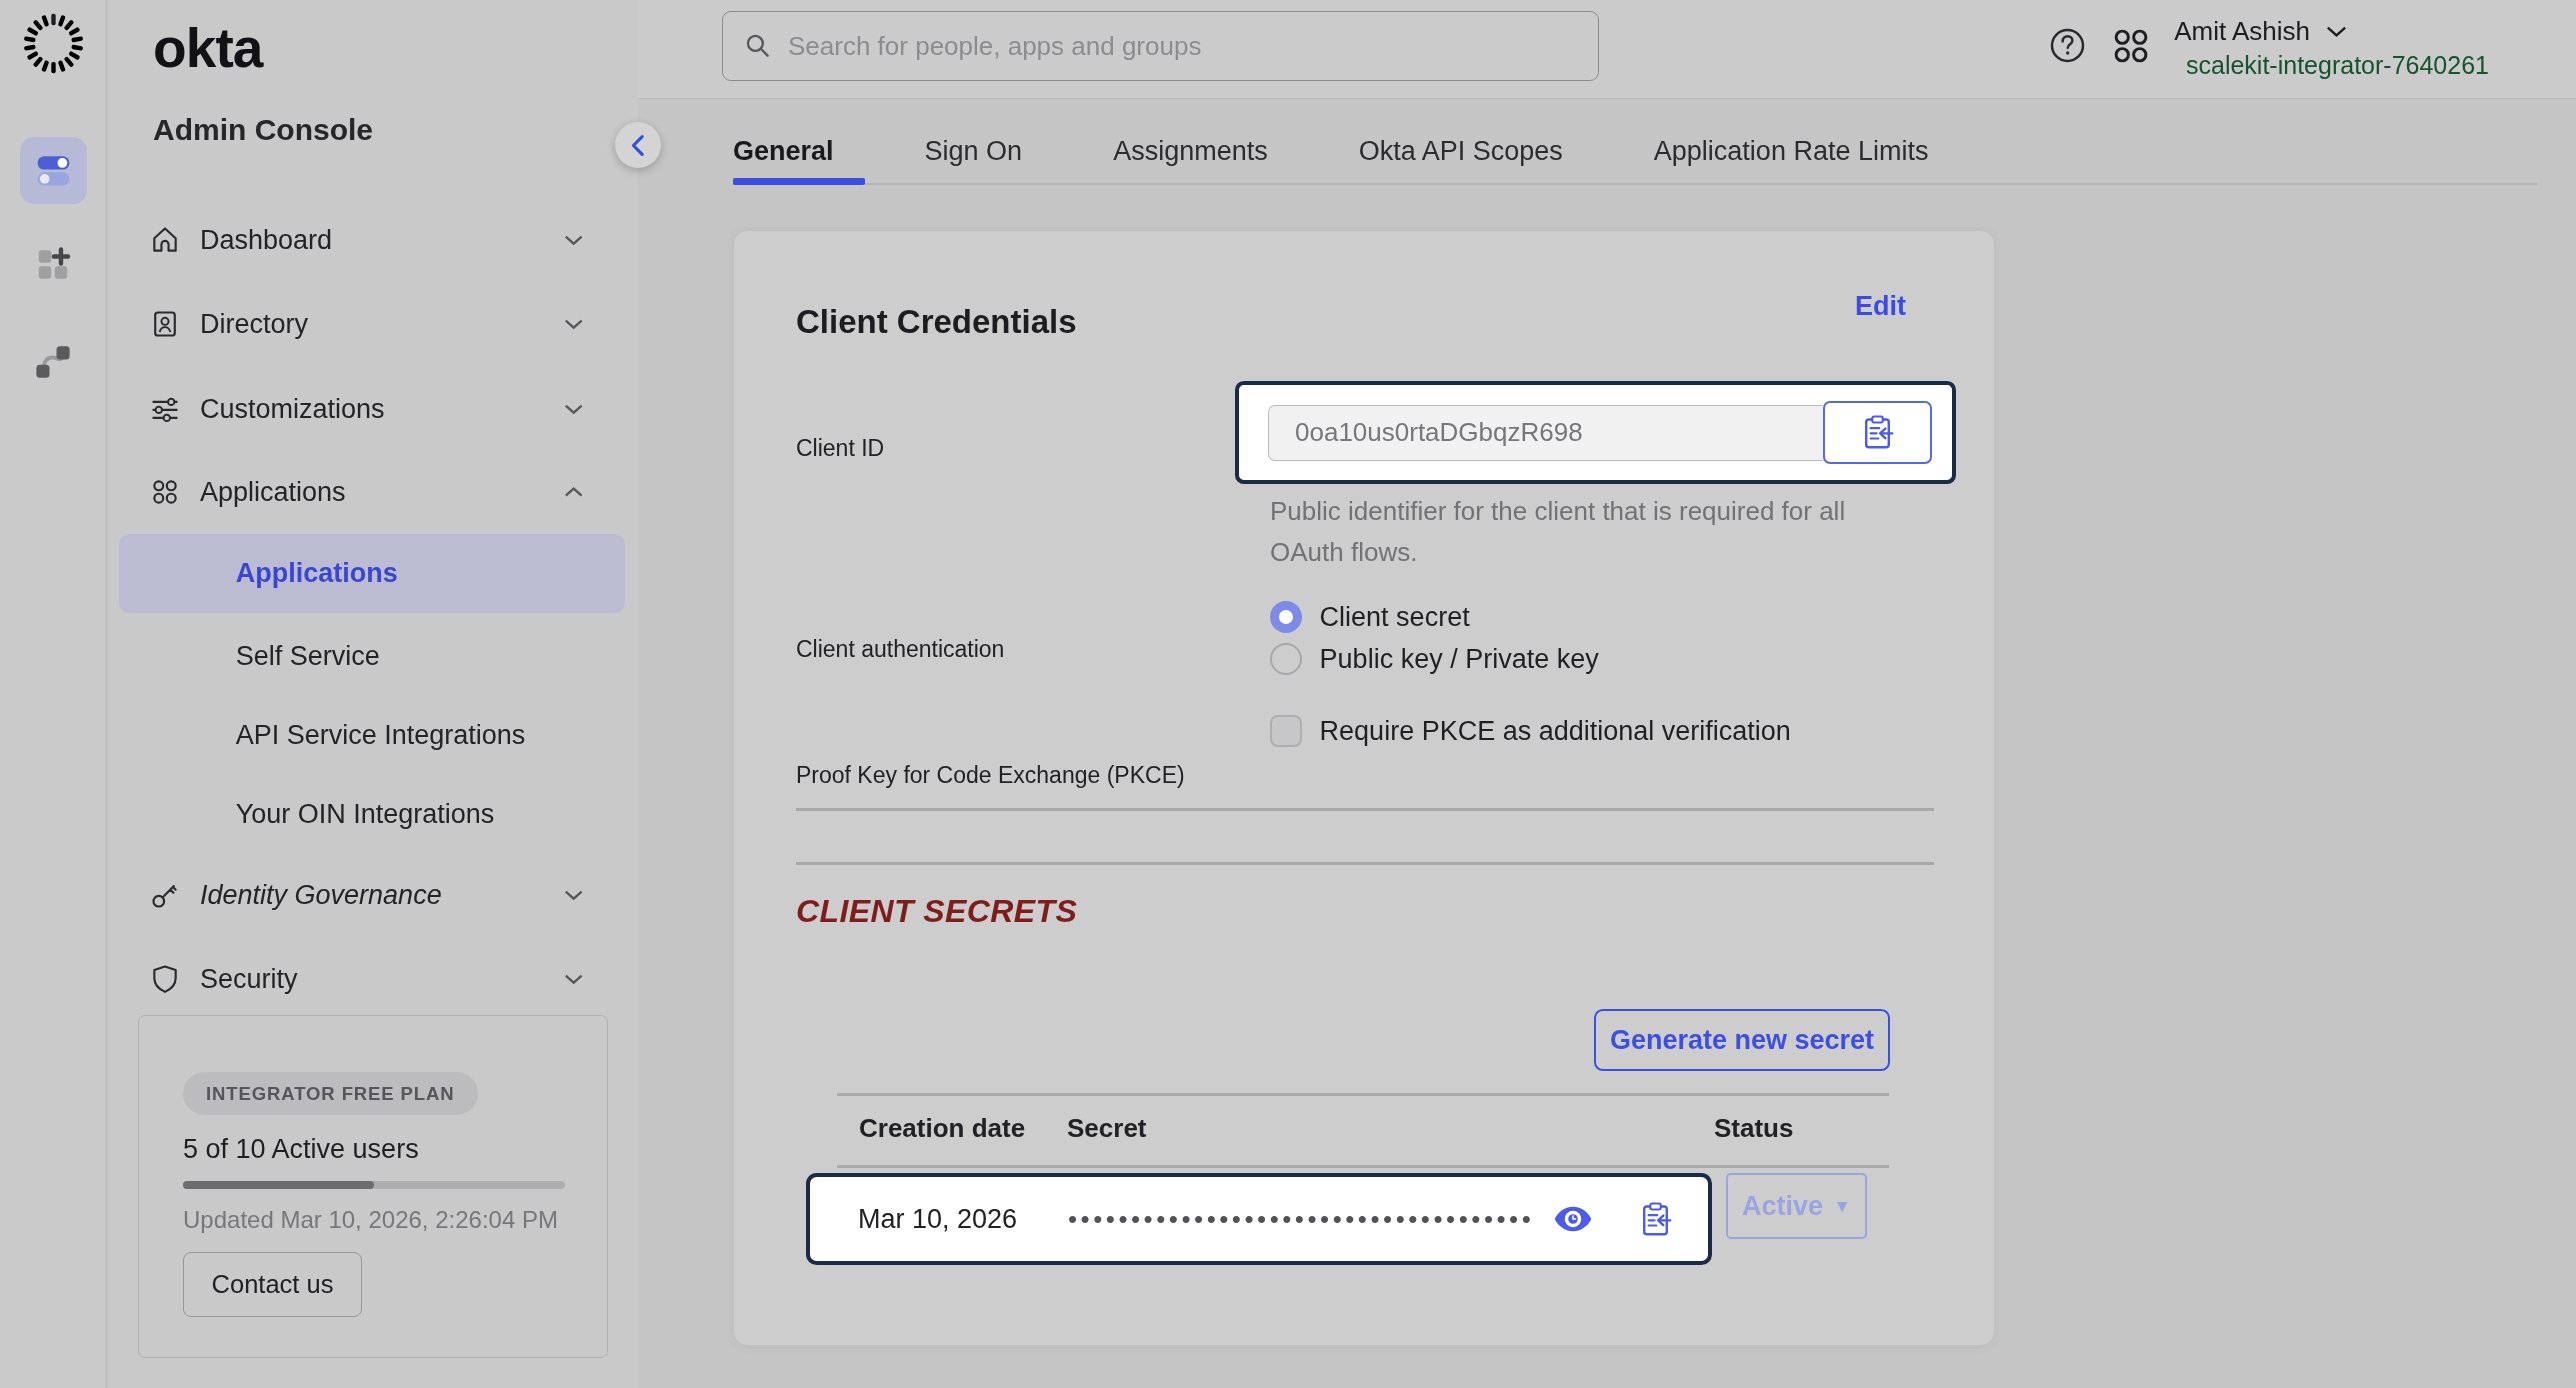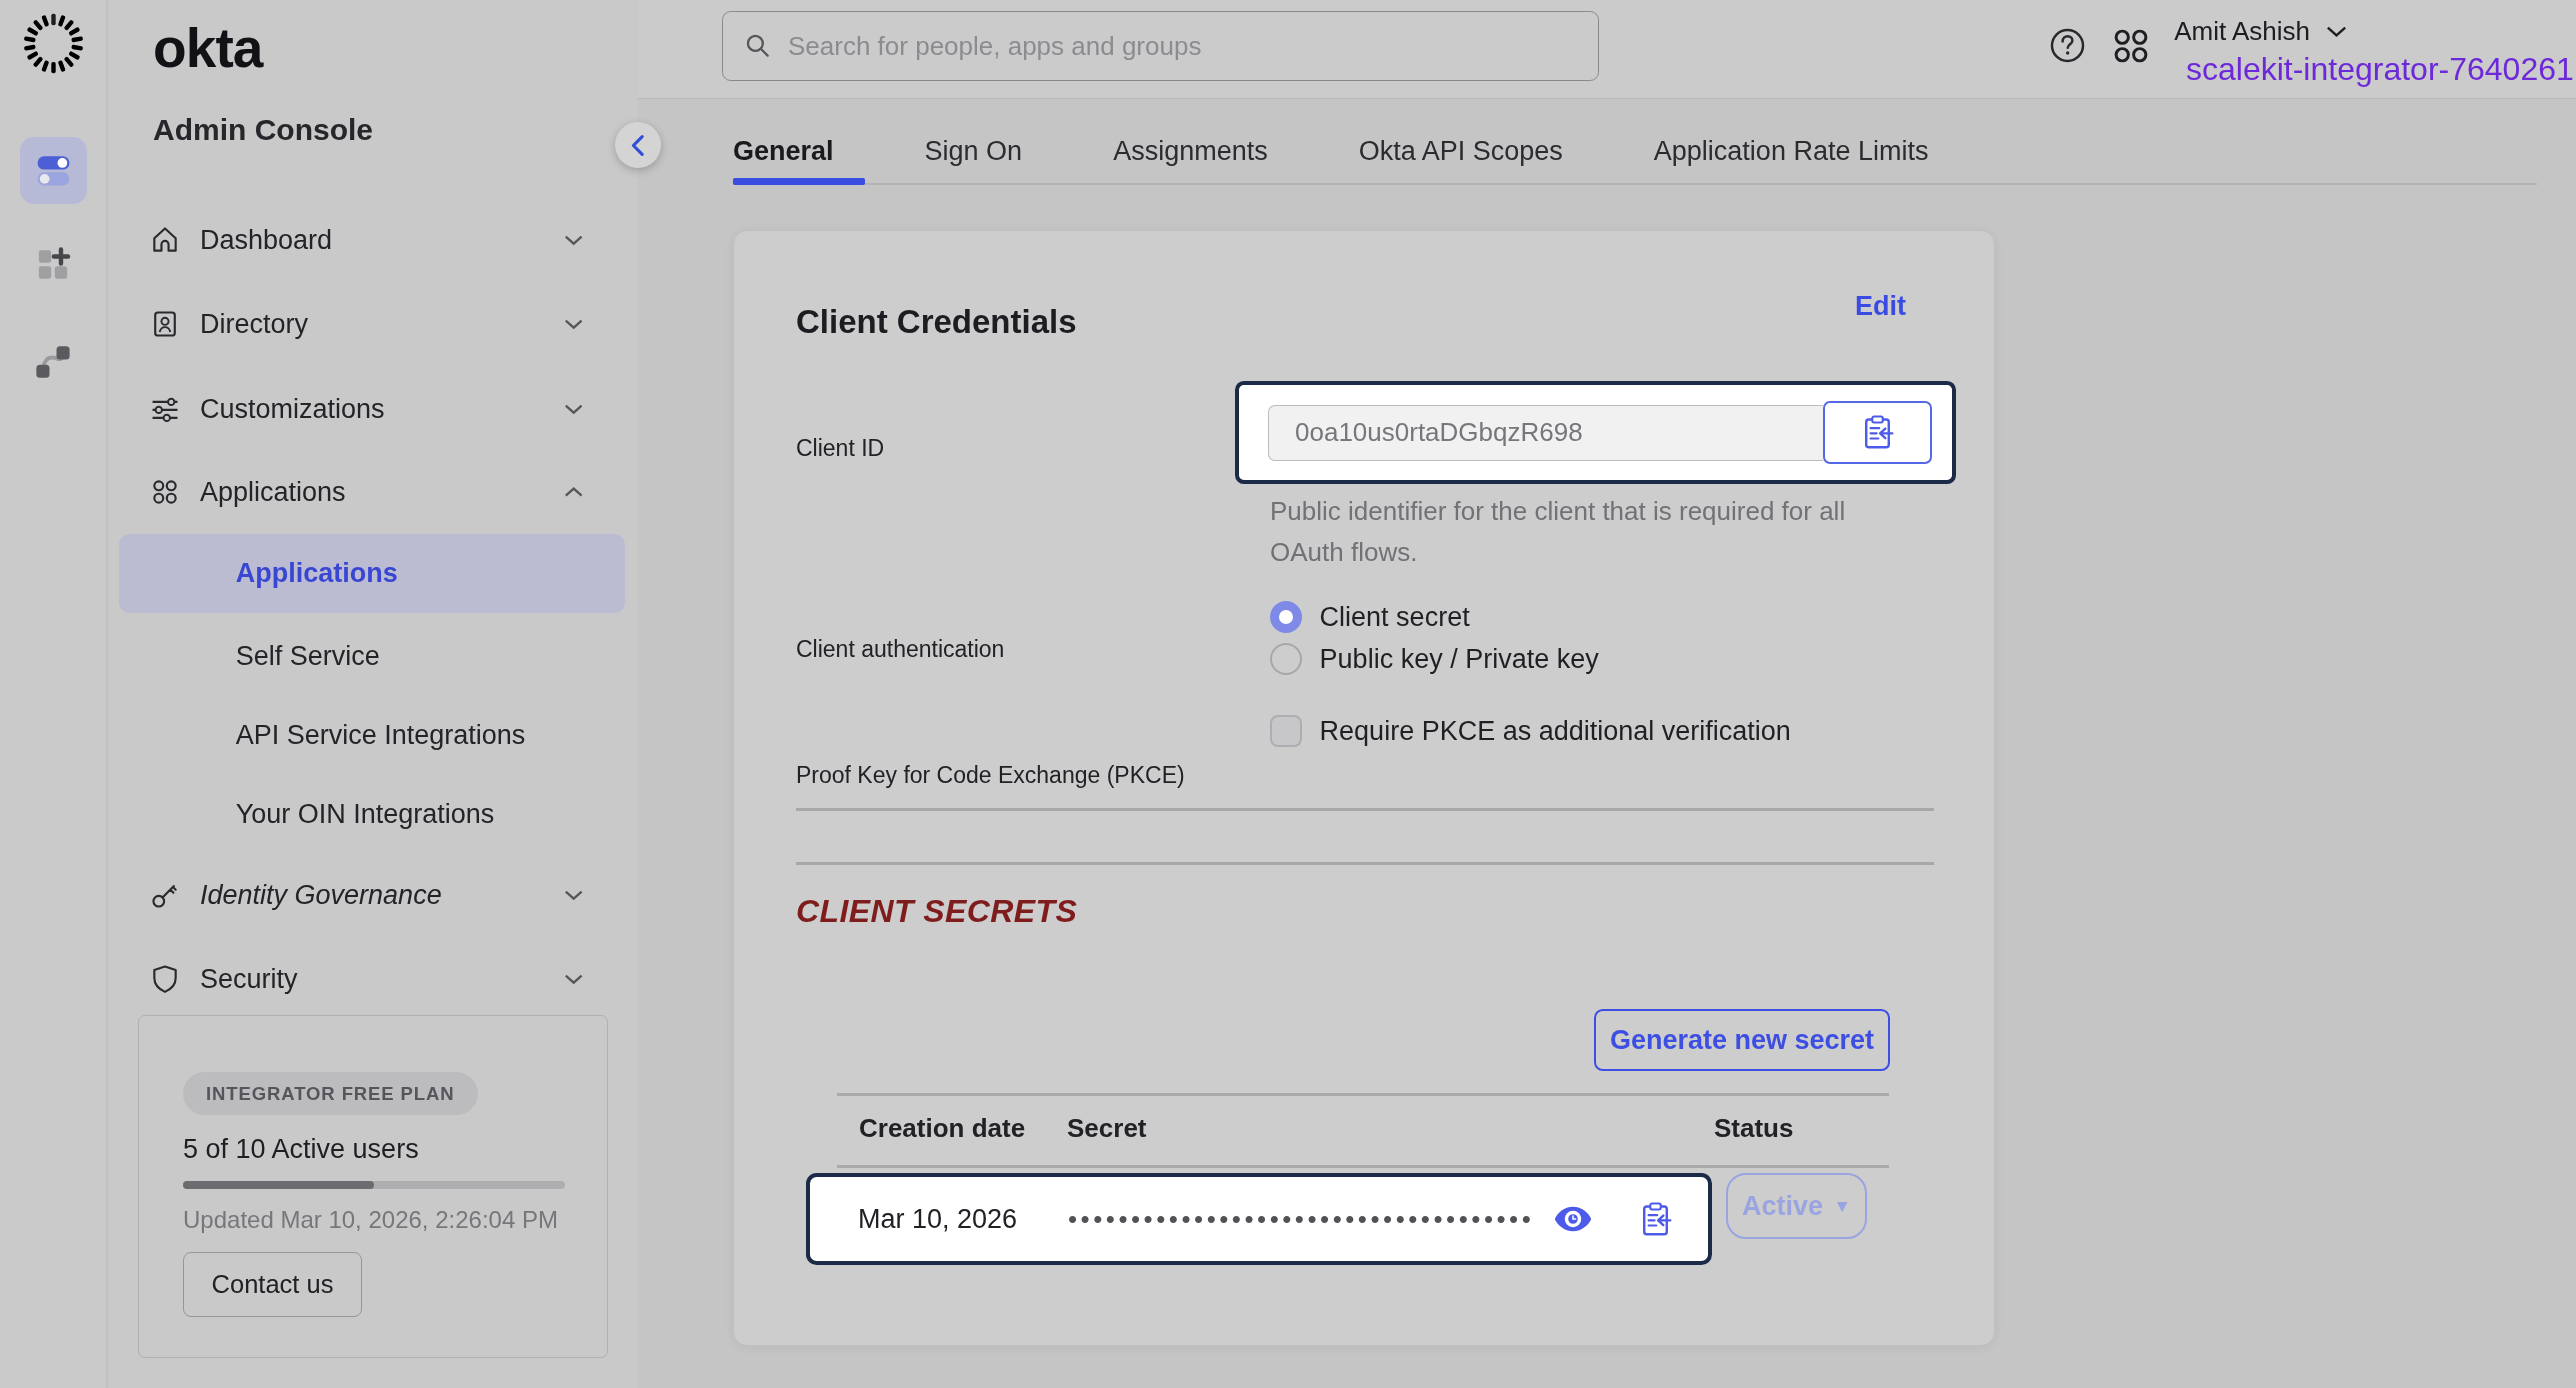--- a/index.html
+++ b/index.html
@@ -51,21 +51,21 @@
             border-bottom:1.8px solid #bababd; z-index:3; }
   .search-box { position:absolute; left:84px; top:11.4px; width:877px; height:70px;
                 border:1.8px solid #8a8a8e; border-radius:8.8px; display:flex; align-items:center; }
   .search-box input { border:none; outline:none; background:transparent; font-family:"Liberation Sans",sans-serif;
                       font-size:26px; color:#3a3a3f; width:774px; margin-left:16px; }
   .search-box input::placeholder { color:#8b8b90; }
   .search-glyph { margin-left:21px; }
   .help-btn { position:absolute; right:489px; top:26px; cursor:pointer; }
   .apps-btn { position:absolute; right:424px; top:25px; cursor:pointer; }
   .user-name { position:absolute; right:229px; top:16px; font-size:26px; color:#1c1c21; display:flex; gap:16px; align-items:center; cursor:pointer; }
-  .org-id { position:absolute; left:1548px; top:51px; font-size:32px; color:#6d28d9; }
+  .org-id { position:absolute; left:1548px; top:51px; font-size:25px; color:#14532d; }
 
   .collapse-btn { position:absolute; left:615px; top:122px; width:46px; height:46px; border-radius:50%;
                   background:#d4d4d5; box-shadow:0 2.6px 8.8px rgba(0,0,0,.22); z-index:7;
                   display:flex; align-items:center; justify-content:center; cursor:pointer; }
 
   
   .content { position:absolute; left:638px; top:99px; right:0; bottom:0; background:#c5c5c6; }
   .tabs { position:absolute; left:95px; top:0; height:84px; display:flex; gap:91px; align-items:center; }
   .tab { font-size:27px; color:#2b2b30; white-space:nowrap; cursor:pointer; padding-top:21px; }
   .tab.active { font-weight:700; color:#19191e; }
@@ -105,21 +105,21 @@
   .tdivider { position:absolute; left:103px; width:1052px; height:2.6px; background:#aaaaad; }
   .th { position:absolute; font-size:26px; font-weight:600; color:#212126; }
 
   .hl-row { left:72px; top:942px; width:906px; height:92px; border-radius:10.6px;
             display:flex; align-items:center; }
   .row-date { position:absolute; left:48px; font-size:27px; color:#212126; }
   .row-dots { position:absolute; left:258px; font-size:26px; letter-spacing:3.5px; color:#515156; white-space:nowrap; }
   .row-eye { position:absolute; left:743px; cursor:pointer; }
   .row-copy { position:absolute; left:829px; cursor:pointer; }
   .status-btn { position:absolute; left:992px; top:942px; width:141px; height:66px;
-                border:2.6px solid #9aa4e0; border-radius:20px; color:#9aa4e0; background:transparent;
+                border:2.6px solid #9aa4e0; border-radius:5px; color:#9aa4e0; background:transparent;
                 font-size:27px; font-weight:600; display:flex; align-items:center; justify-content:center; gap:10.6px; cursor:pointer; }
   .status-caret { font-size:17.6px; }
 </style>
 </head>
 <body>
 
 <div class="rail">
   <div class="rail-logo">
     <svg width="63" height="63" viewBox="0 0 72 72">
       <g fill="#1f1f23">

